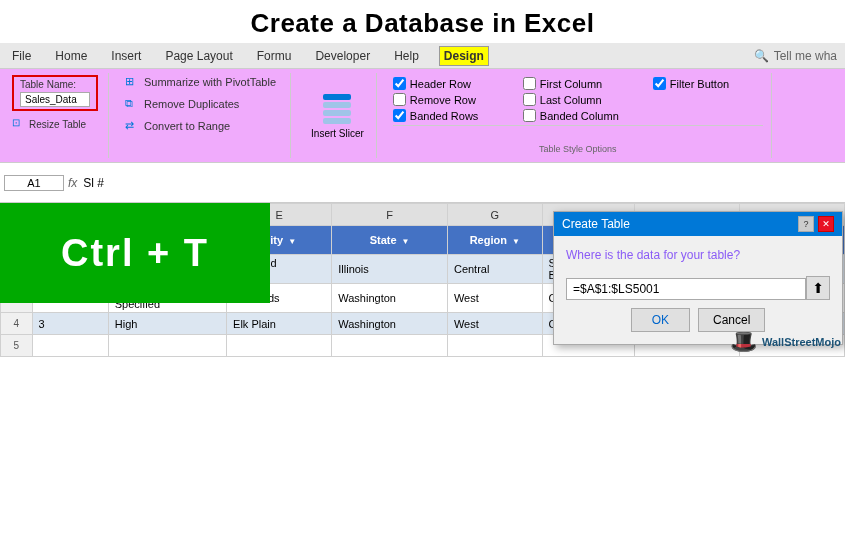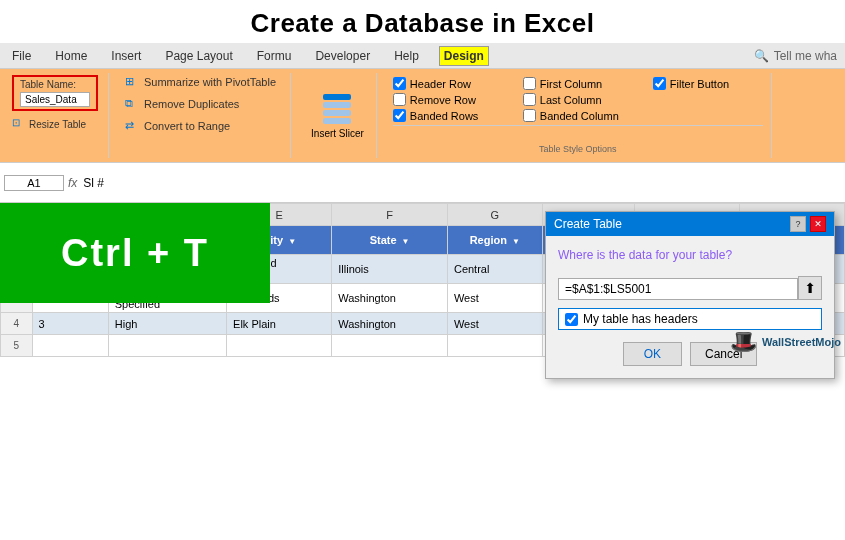--- a/index.html
+++ b/index.html
@@ -17,21 +17,21 @@
       text-align: center;
       font-size: 26px;
       font-weight: 900;
       padding: 8px 0 4px 0;
       color: #000;
       letter-spacing: 0.5px;
     }
 
     
     .ribbon {
-      background: #fdba74;
+      background: #f0abfc;
       border-bottom: 1px solid #ccc;
     }
 
     .menu-bar {
       display: flex;
       align-items: center;
       background: #e8e8e8;
       height: 26px;
       padding: 0 8px;
       gap: 16px;
@@ -236,21 +236,21 @@
       background: #dce6f1;
     }
 
     .row-even {
       background: #ffffff;
     }
 
     
     .dialog-backdrop {
       position: absolute;
-      right: 10px;
+      right: 2px;
       top: 8px;
       z-index: 10;
     }
 
     .dialog-box {
       background: #f0f0f0;
       border: 1px solid #aaa;
       box-shadow: 3px 3px 8px rgba(0,0,0,0.3);
       width: 290px;
       font-size: 12px;
@@ -655,24 +655,20 @@
           <div class="dialog-icon-btn">?</div>
           <div class="dialog-icon-btn close-btn">✕</div>
         </div>
       </div>
       <div class="dialog-body">
         <div class="dialog-question">Where is the data for your table?</div>
         <div class="dialog-input-row">
           <input class="dialog-input" type="text" value="=$A$1:$LS5001" style="">
           <div class="dialog-upload-btn">⬆</div>
         </div>
-        <div class="dialog-checkbox-row">
-          <input type="checkbox" checked="" style="">
-          <label>My table has headers</label>
-        </div>
         <div class="dialog-buttons">
           <button class="dialog-ok-btn">OK</button>
           <button class="dialog-cancel-btn">Cancel</button>
         </div>
       </div>
     </div>
   </div>
 
   <div class="branding">
     <span class="brand-icon">🎩</span>

